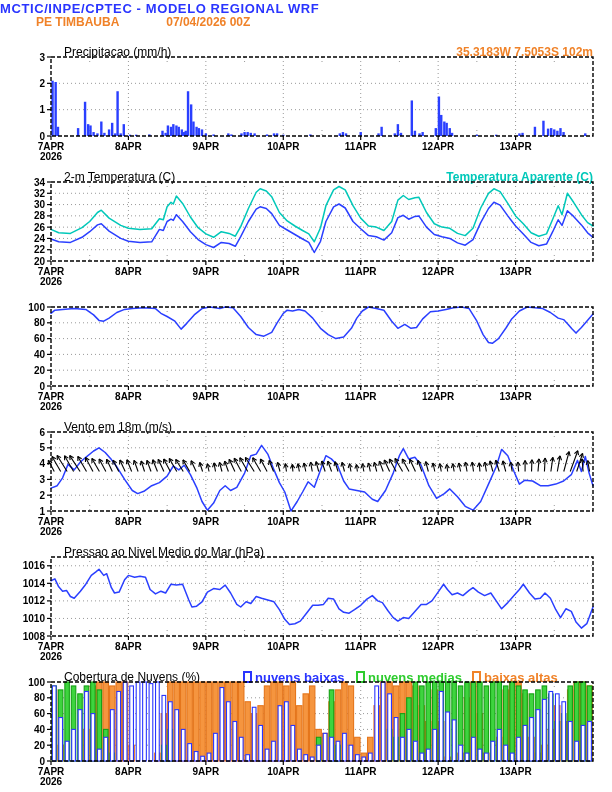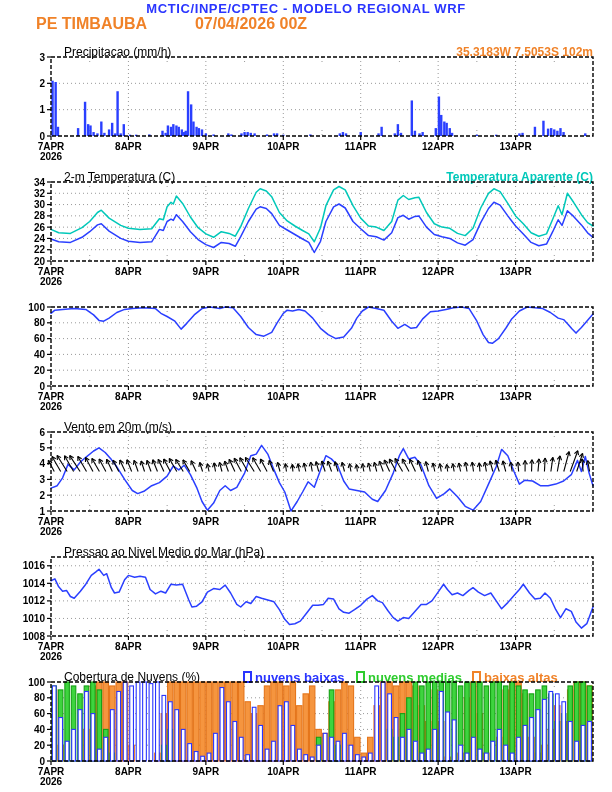--- a/index.html
+++ b/index.html
@@ -1,20 +1,20 @@
 <!DOCTYPE html>
 <html><head>
 <meta charset="utf-8">
 <style>
   html,body{margin:0;padding:0;background:#ffffff;}
   .page{position:relative;width:612px;height:792px;background:#fff;overflow:hidden;
         font-family:"Liberation Sans",sans-serif;}
-  .hdr1{position:absolute;top:1px;left:0;width:100%;text-align:center;
+  .hdr1{position:absolute;top:1px;left:0;width:100%;text-align:left;
         color:#2a35ff;font-size:13px;font-weight:bold;letter-spacing:.6px;}
-  .hdr2{position:absolute;top:15px;left:36px;color:#f08228;font-size:16px;font-weight:bold;}
+  .hdr2{position:absolute;top:15px;left:36px;color:#f08228;font-size:12px;font-weight:bold;}
   .hdr2 .run{margin-left:44px;}
   .ptitle{position:absolute;left:64px;font-size:12px;font-weight:normal;color:#000;white-space:nowrap;}
   .rlabel{position:absolute;right:19px;font-size:12px;font-weight:bold;text-align:left;white-space:nowrap;}
   .loc{color:#f08228;}
   .apparent{color:#00c8b9;}
   svg.panel{position:absolute;left:0;}
   .lg{position:absolute;font-size:13px;font-weight:bold;white-space:nowrap;}
   .sq{display:inline-block;width:5px;height:8px;border:2px solid;background:#fff;
       margin-right:3px;vertical-align:-1px;}
 </style>
@@ -29,21 +29,21 @@
     <span class="run">07/04/2026 00Z</span>
   </div>
 
   <span class="ptitle" style="top:45px">Precipitacao (mm/h)</span>
   <span class="rlabel loc" style="top:45px">35.3183W 7.5053S 102m</span>
 
   <span class="ptitle" style="top:170px">2-m Temperatura (C)</span>
   <span class="rlabel apparent" style="top:170px">Temperatura Aparente (C)</span>
 
 
-  <span class="ptitle" style="top:420px">Vento em 20m (m/s)</span>
+  <span class="ptitle" style="top:420px">Vento em 18m (m/s)</span>
 
   <span class="ptitle" style="top:670px">Cobertura de Nuvens (%)</span>
 
   <span class="ptitle" style="top:545px">Pressao ao Nivel Medio do Mar (hPa)</span>
   <span class="lg" style="left:243px;top:670px;color:#2a35ff"><span class="sq" style="border-color:#2a35ff"></span><span>nuvens baixas</span></span>
   <span class="lg" style="left:356px;top:670px;color:#2ecc2e"><span class="sq" style="border-color:#2ecc2e"></span><span>nuvens medias</span></span>
   <span class="lg" style="left:472px;top:670px;color:#f08228"><span class="sq" style="border-color:#f08228"></span><span>baixas altas</span></span>
 
   <svg id="p0" class="panel" width="612" height="122" style="top:43px">
       <line x1="51" x2="593" y1="66.66666666666667" y2="66.66666666666667" stroke="#999999" stroke-width="1" stroke-dasharray="1 3"></line>

